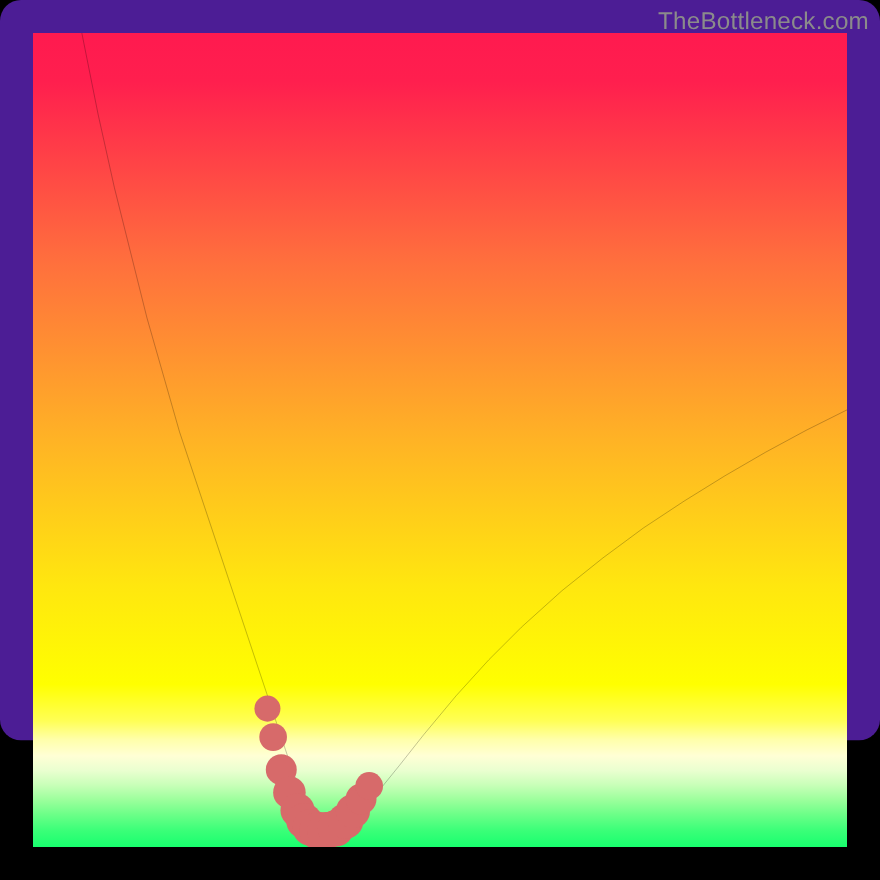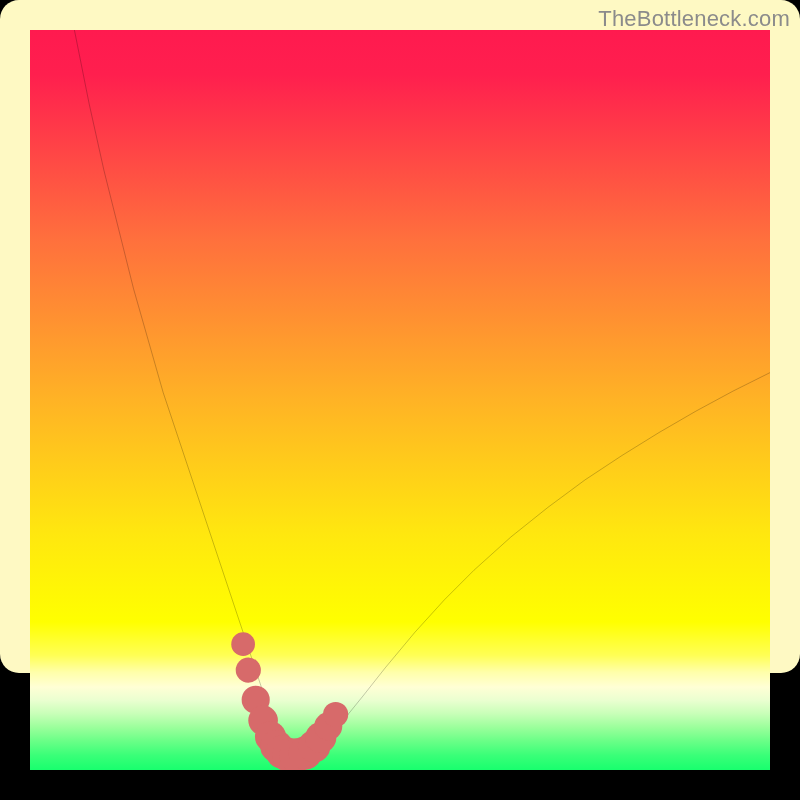--- a/index.html
+++ b/index.html
@@ -10,21 +10,21 @@
     overflow: hidden;
     background: #000;
     font-family: Arial, Helvetica, sans-serif;
   }
   .frame {
     position: absolute;
     top: 0;
     left: 0;
     width: 800px;
     height: 673px;
-    background: #fef9c3;
+    background: #4c1d95;
     border-radius: 19px;
   }
   .plot {
     position: absolute;
     top: 30px;
     left: 30px;
     width: 740px;
     height: 740px;
     overflow: hidden;
   }

